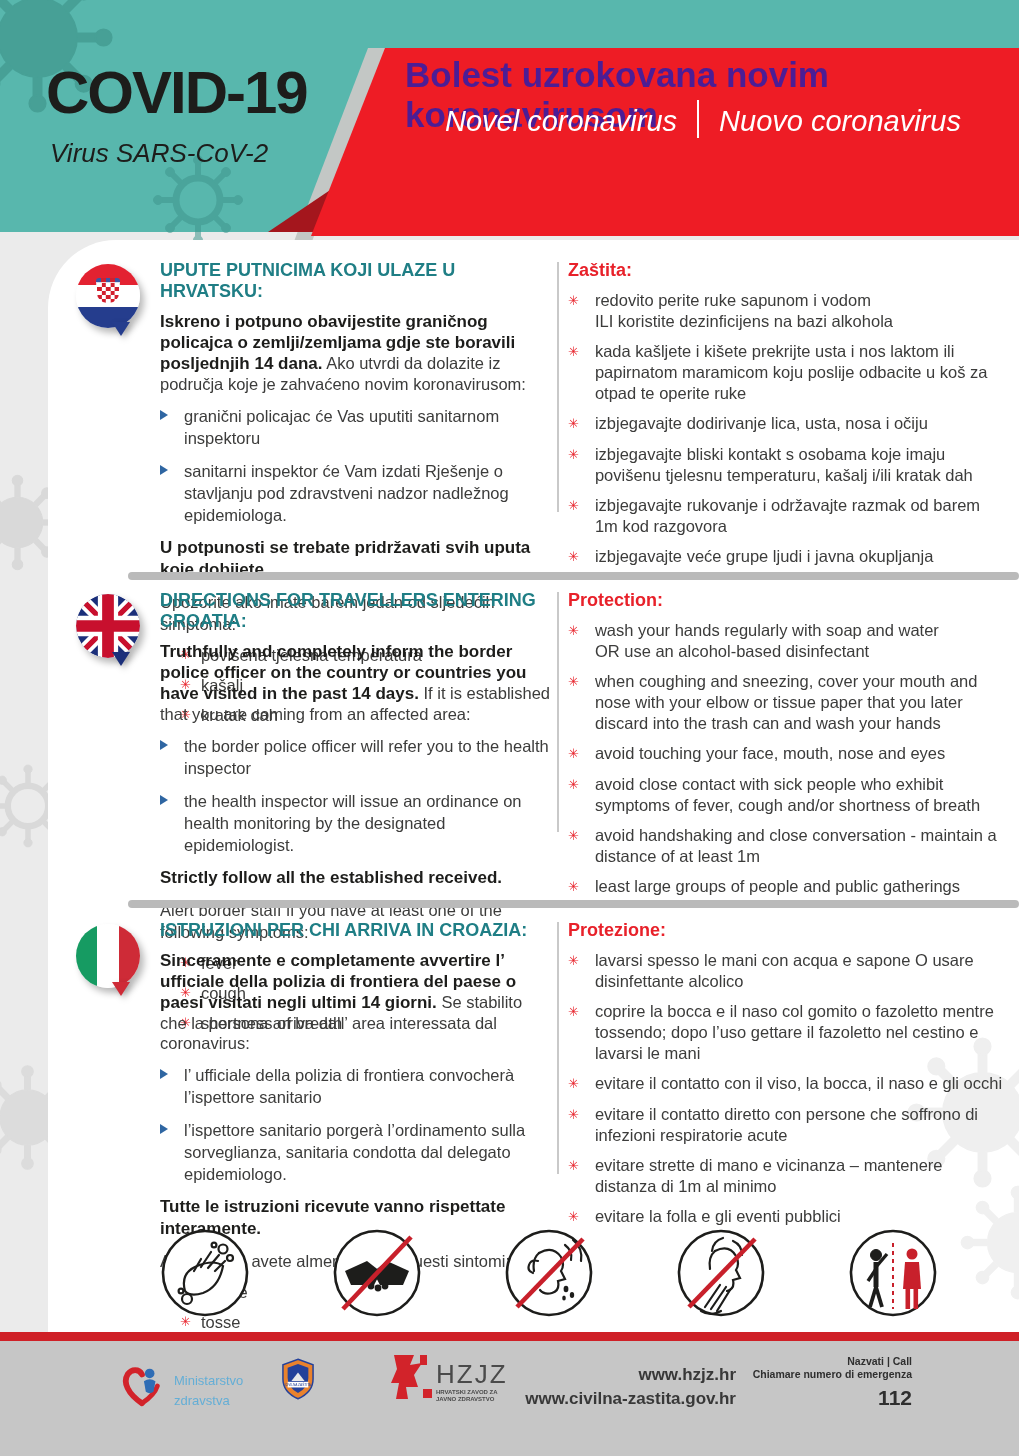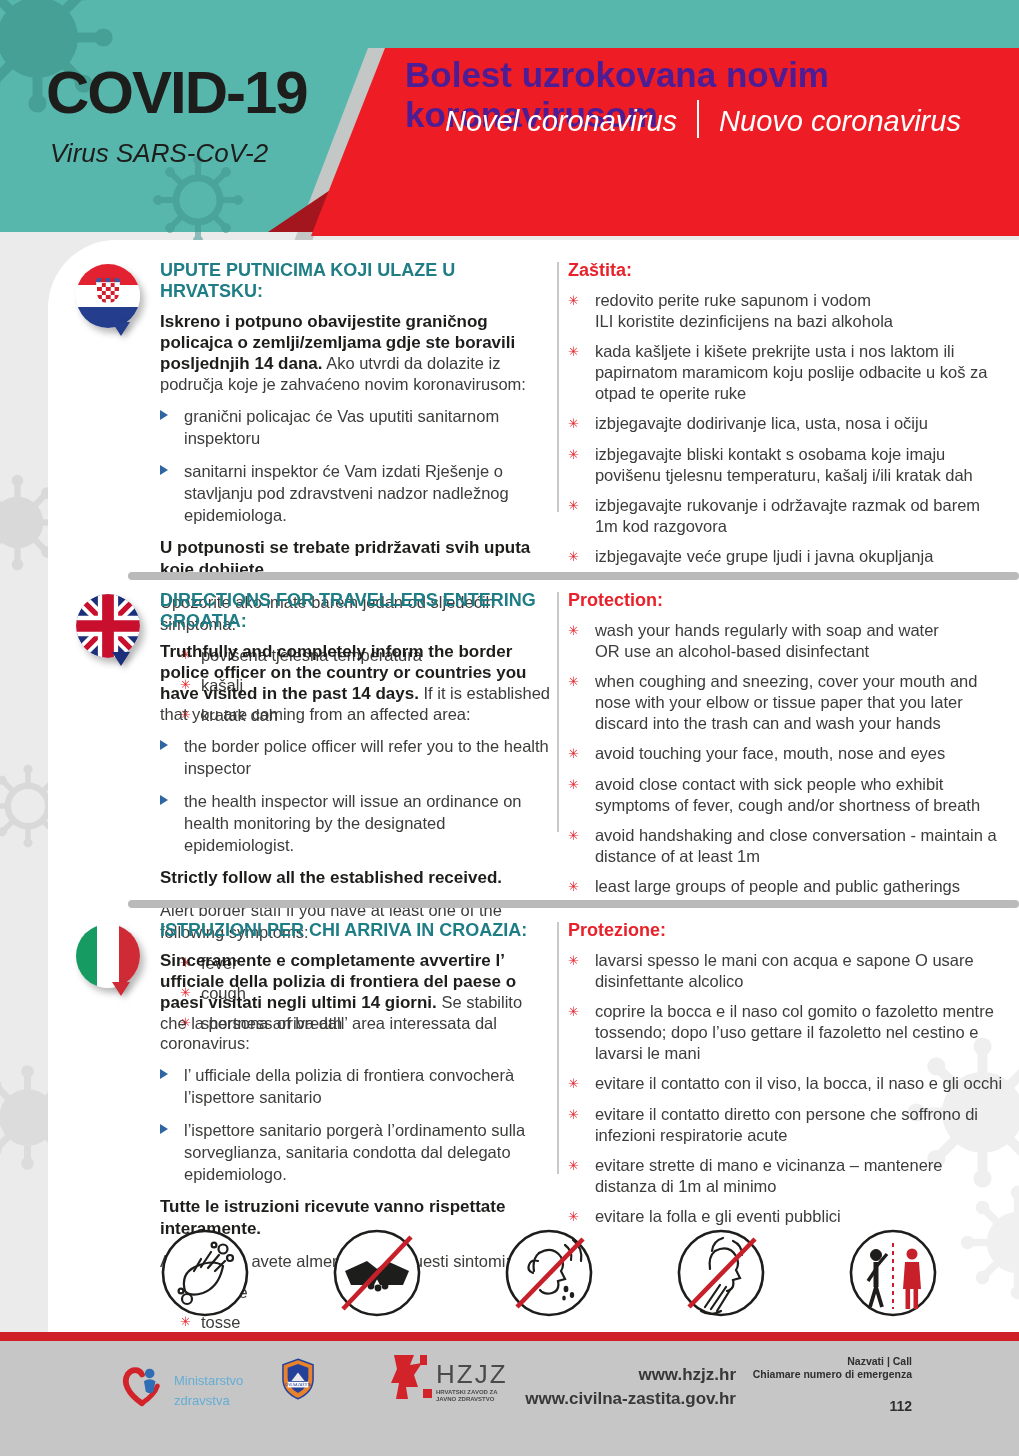--- a/index.html
+++ b/index.html
@@ -84,21 +84,21 @@
   .badge-logo{position:absolute;left:282px;top:16px;}
   .hzjz-mark{position:absolute;left:390px;top:12px;}
   .hzjz-abbr{position:absolute;left:436px;top:18px;font-size:26px;letter-spacing:2px;color:#4a4a4a;}
   .hzjz-small{position:absolute;left:436px;top:48px;display:flex;gap:4px;align-items:flex-start;}
   .hzjz-sq{width:9px;height:9px;background:#d2232a;margin-left:-13px;}
   .hzjz-full{width:80px;font-size:6px;line-height:7px;color:#4a4a4a;font-weight:bold;}
   .urls{position:absolute;right:283px;top:22px;text-align:right;font-size:17px;font-weight:bold;
     color:#383838;line-height:24px;}
   .call{position:absolute;right:107px;top:14px;text-align:right;color:#2f2f2f;}
   .call-l1,.call-l2{font-size:10.5px;font-weight:bold;line-height:13px;}
-  .call-num{font-size:14px;font-weight:bold;margin-top:17px;}
+  .call-num{font-size:21px;font-weight:bold;margin-top:5px;}
 </style>
 </head>
 <body>
 
 <div class="page">
 
   <div class="teal-band"></div>
 
   <svg class="virus" style="left:-45px;top:-45px;color:#47a096;" width="165" height="165" viewBox="0 0 100 100">
     <g fill="currentColor" stroke="currentColor">

